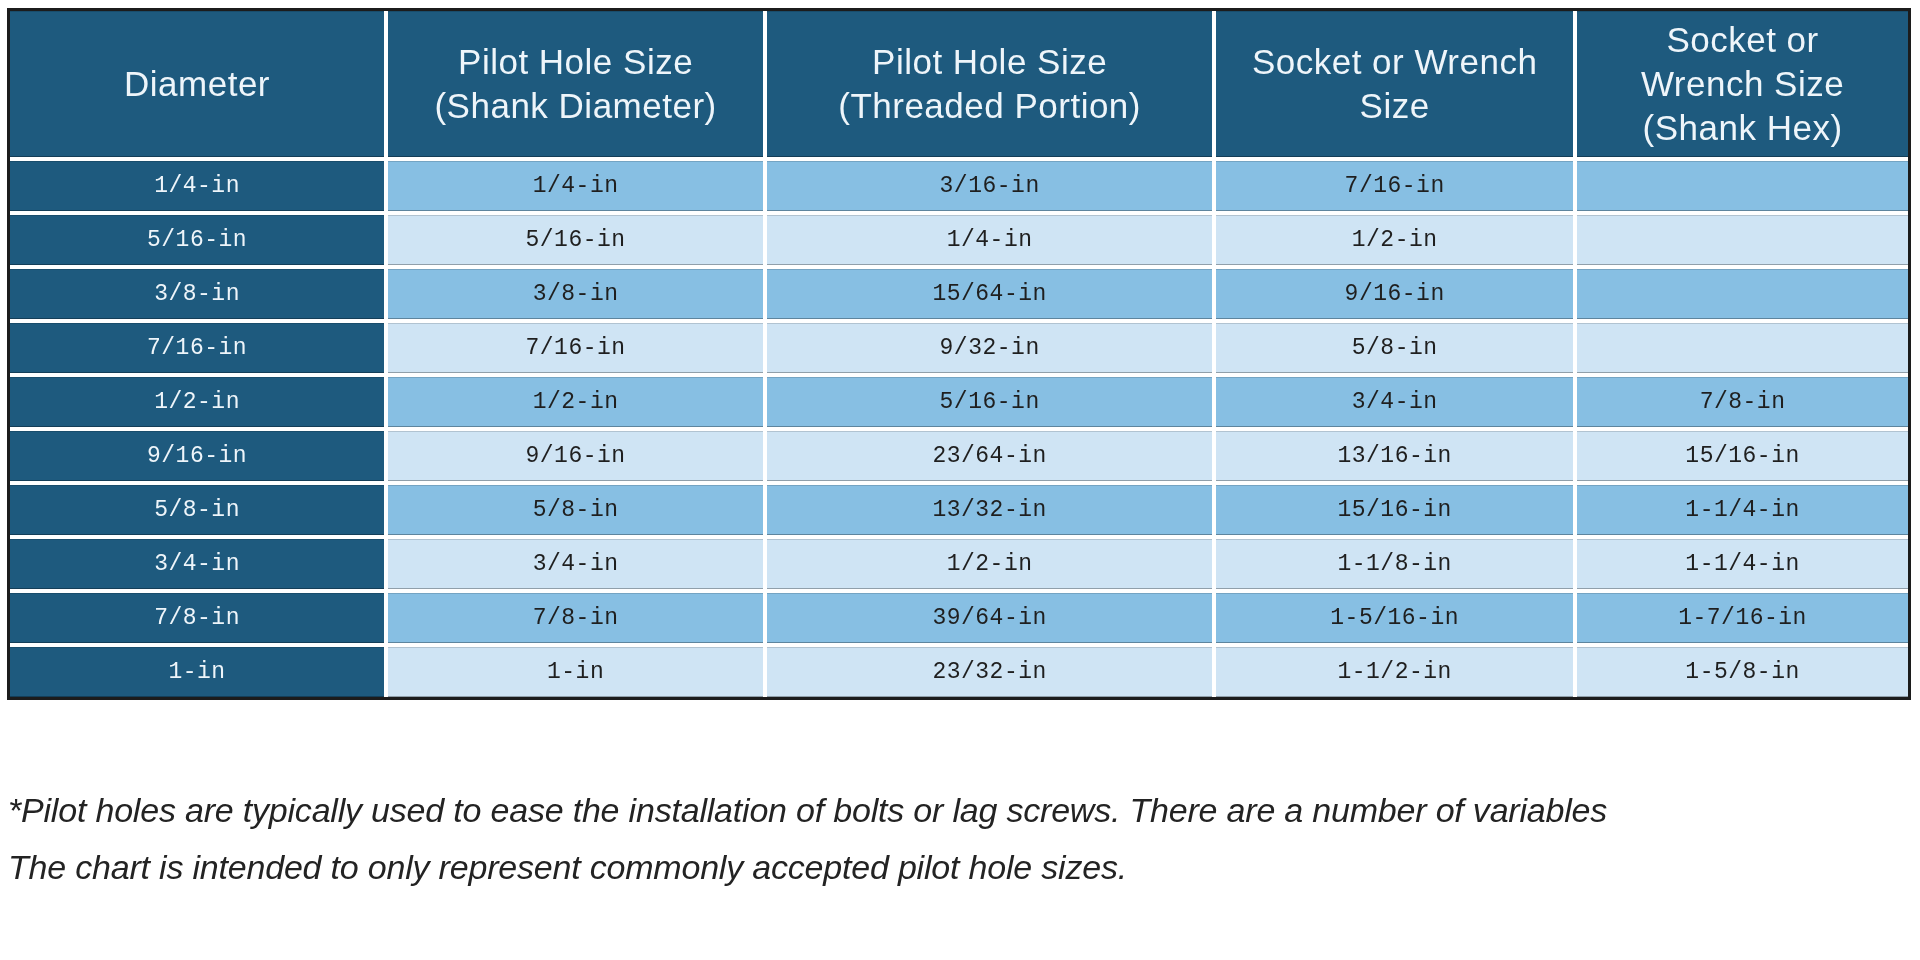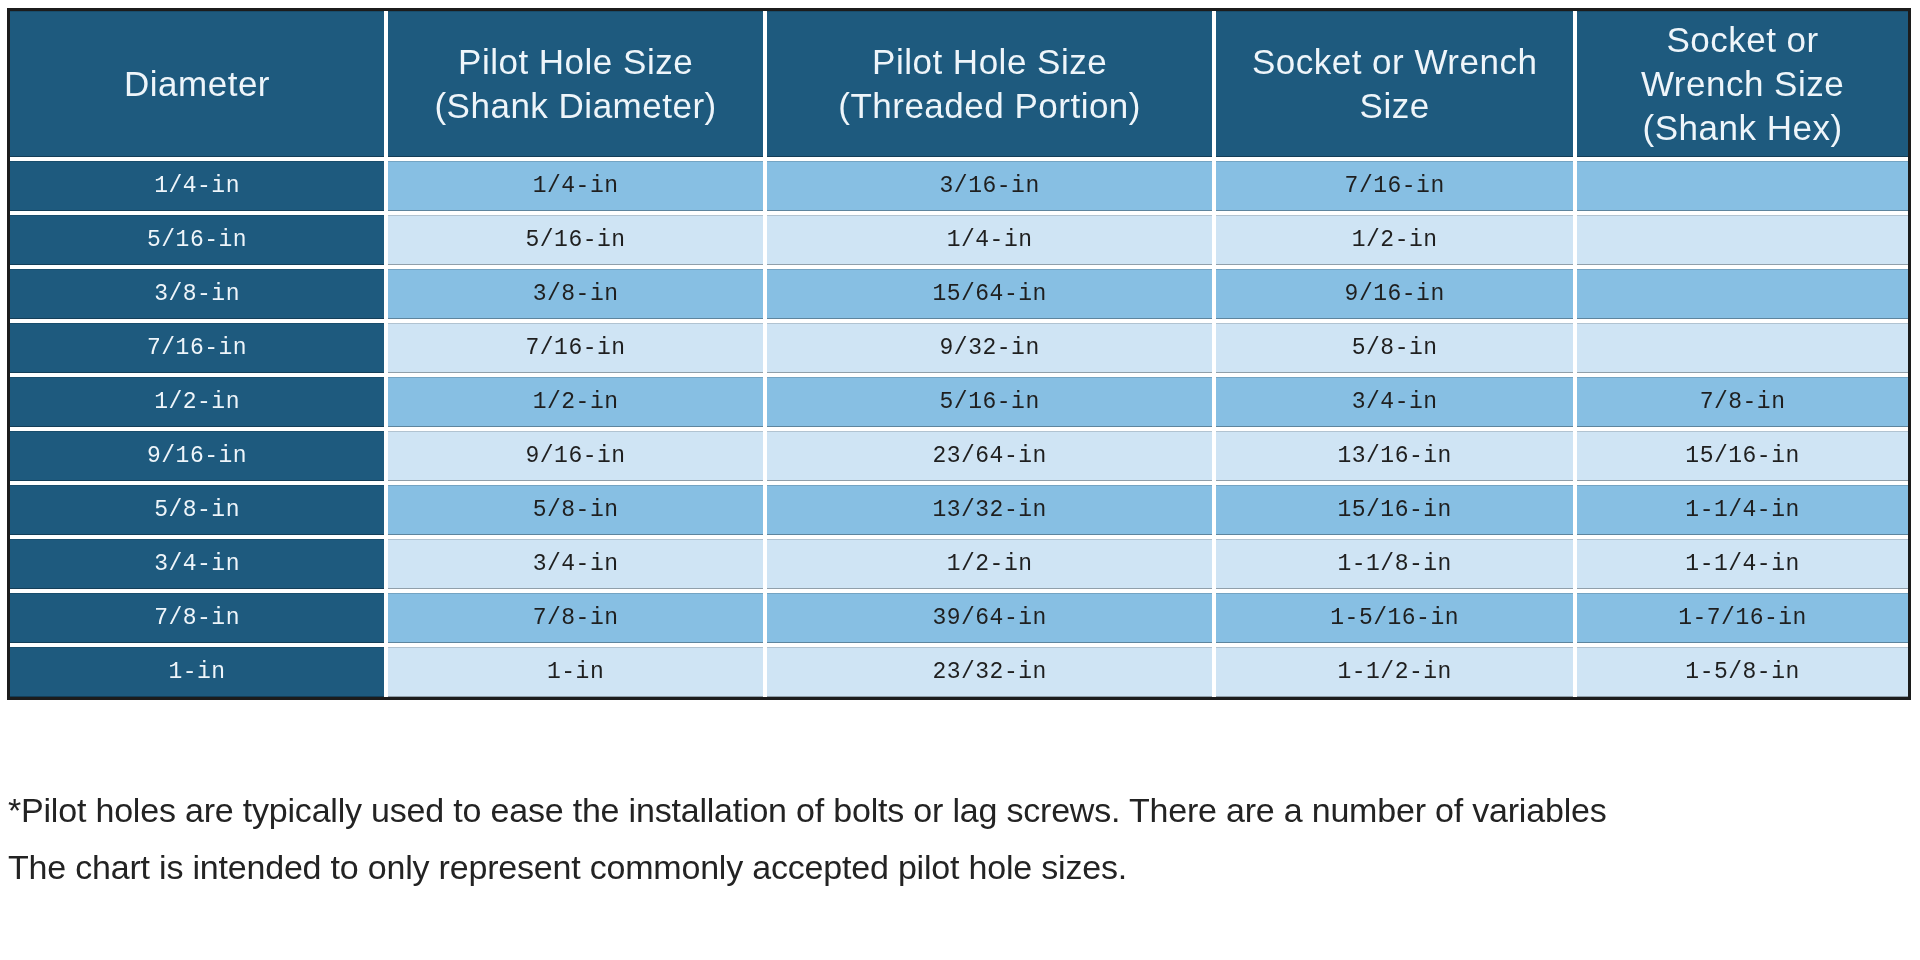--- a/index.html
+++ b/index.html
@@ -60,21 +60,21 @@
 
   
   .footnote {
     position: absolute;
     left: 8px; top: 782px;
     color: #232323;
     font-size: 34px;
     line-height: 57px;
     letter-spacing: -0.2px;
   }
-  .fline { white-space: nowrap; }
+  .fline { white-space: nowrap; font-style: italic; }
 </style>
 </head>
 <body>
 
 <table class="chart-table">
   <colgroup>
     <col style="width:19.92%">
     <col style="width:19.97%">
     <col style="width:23.66%">
     <col style="width:19.02%">

